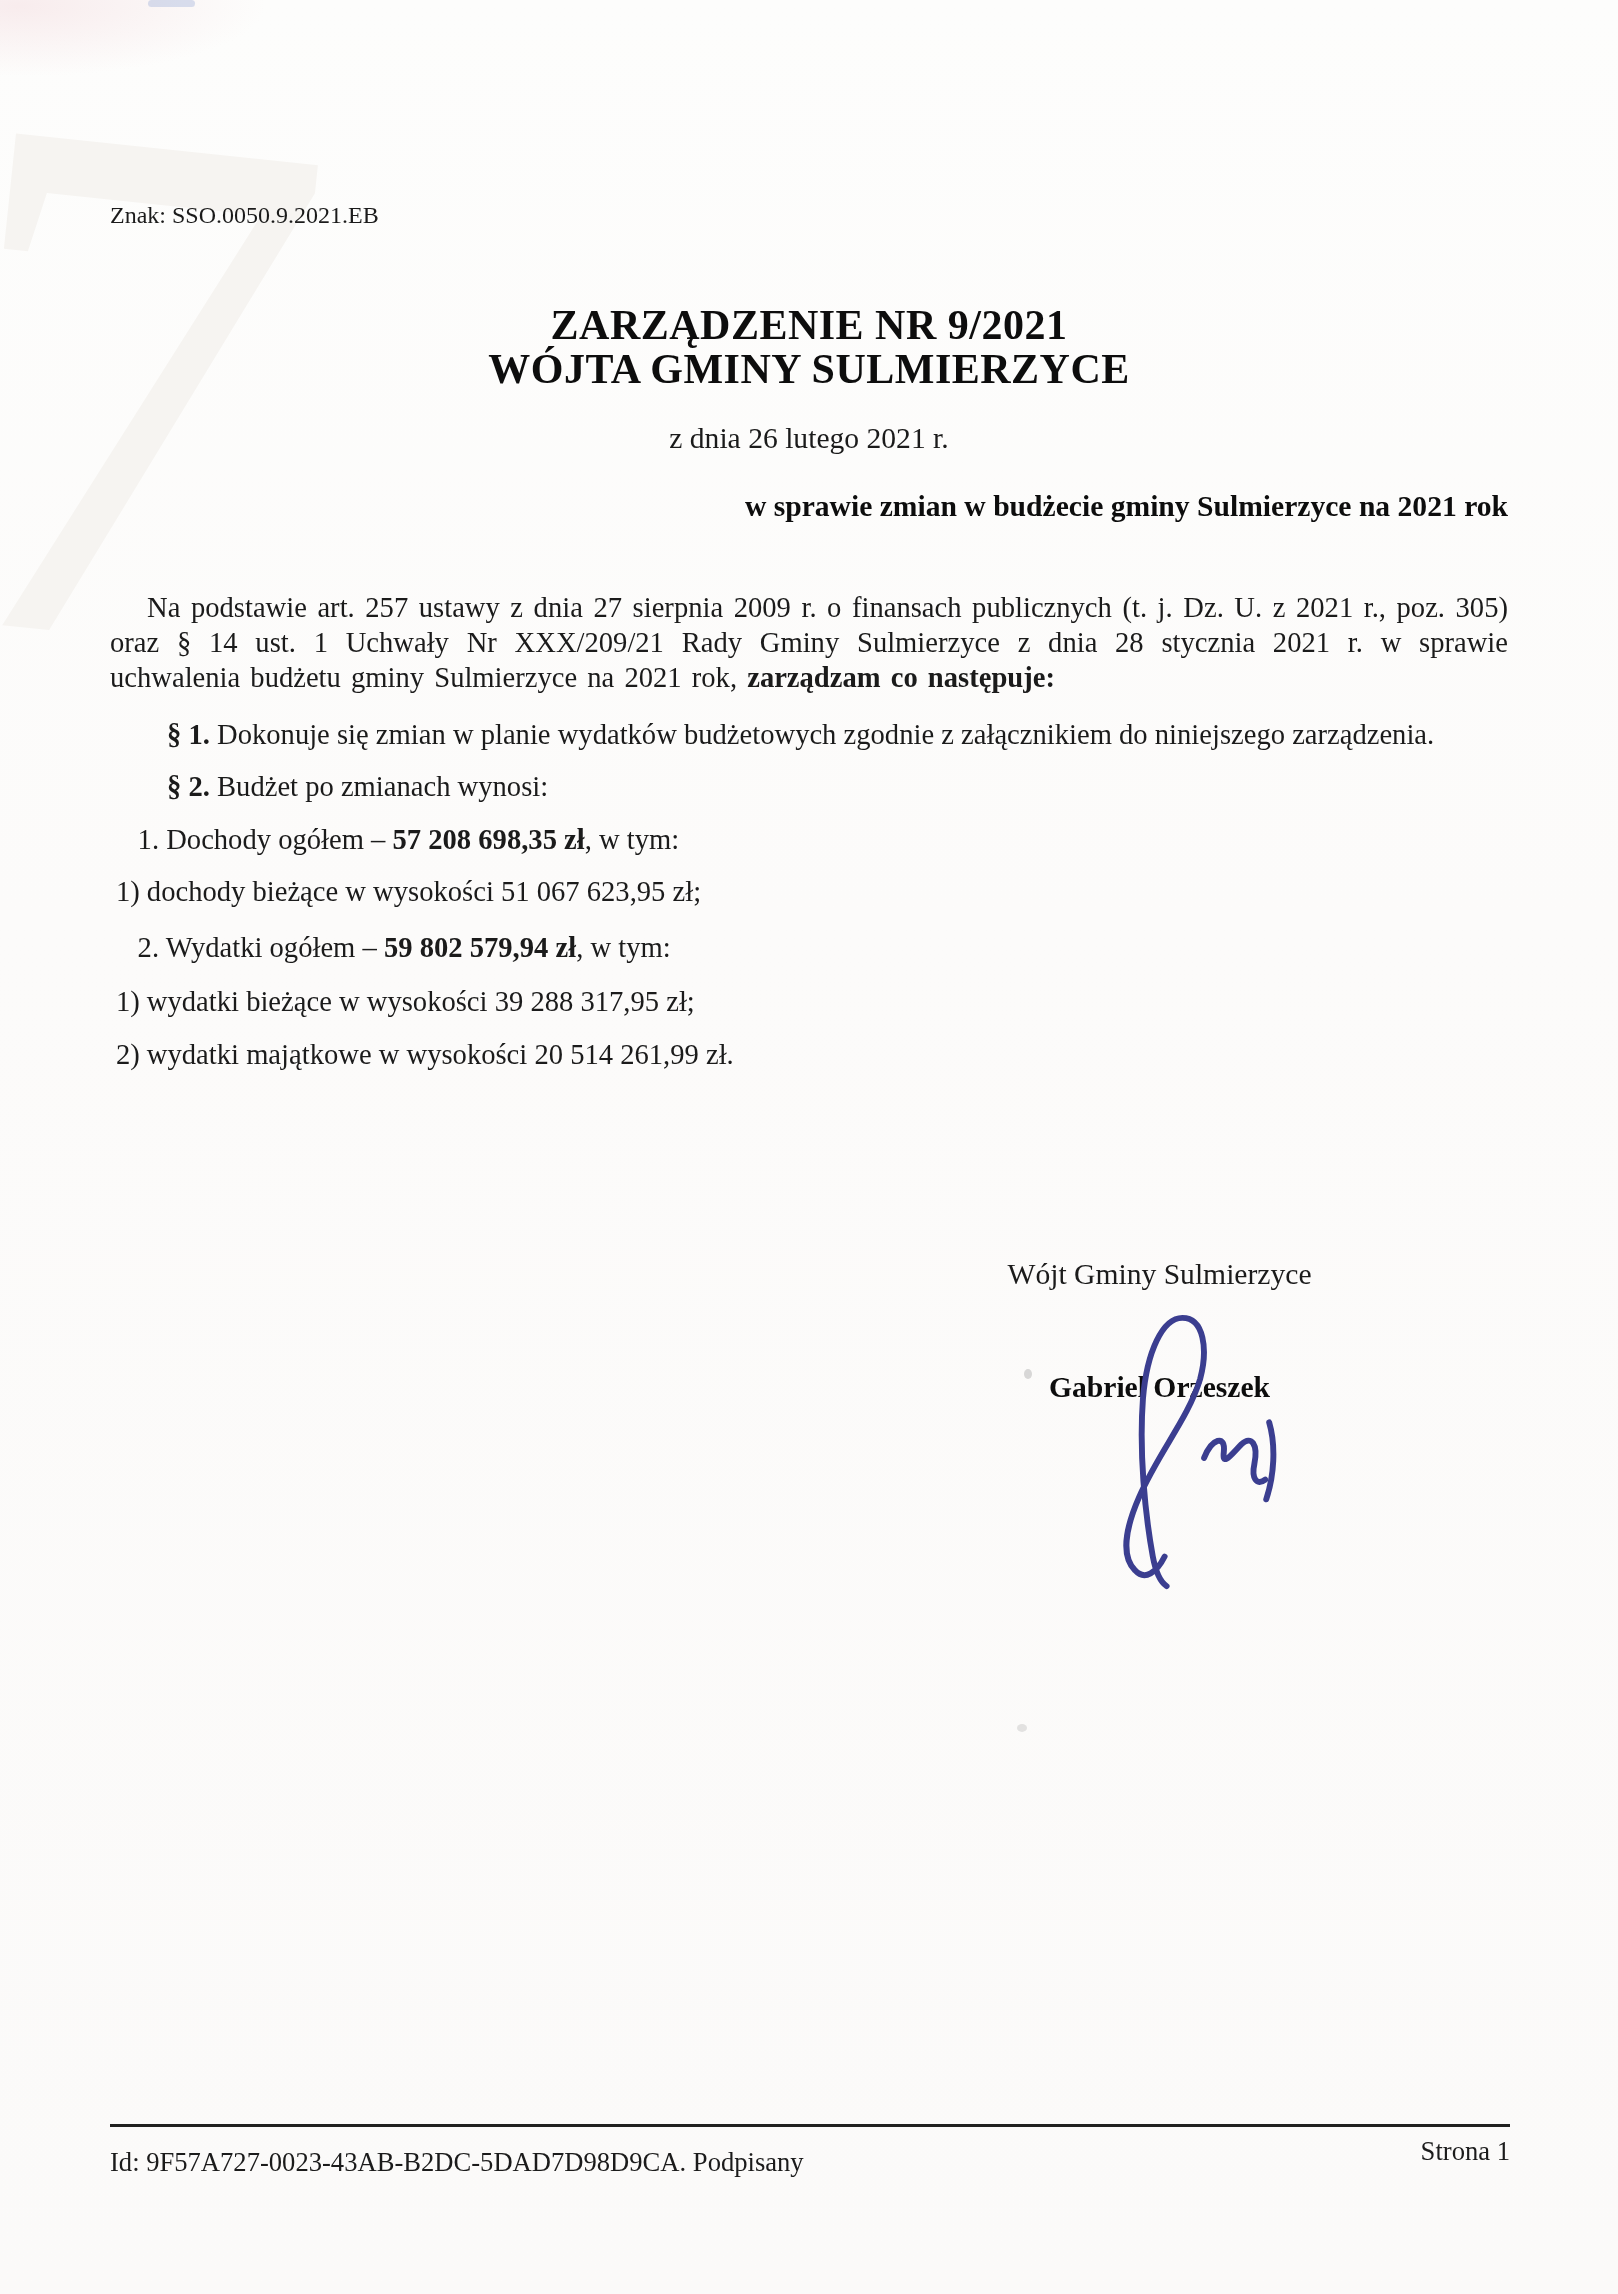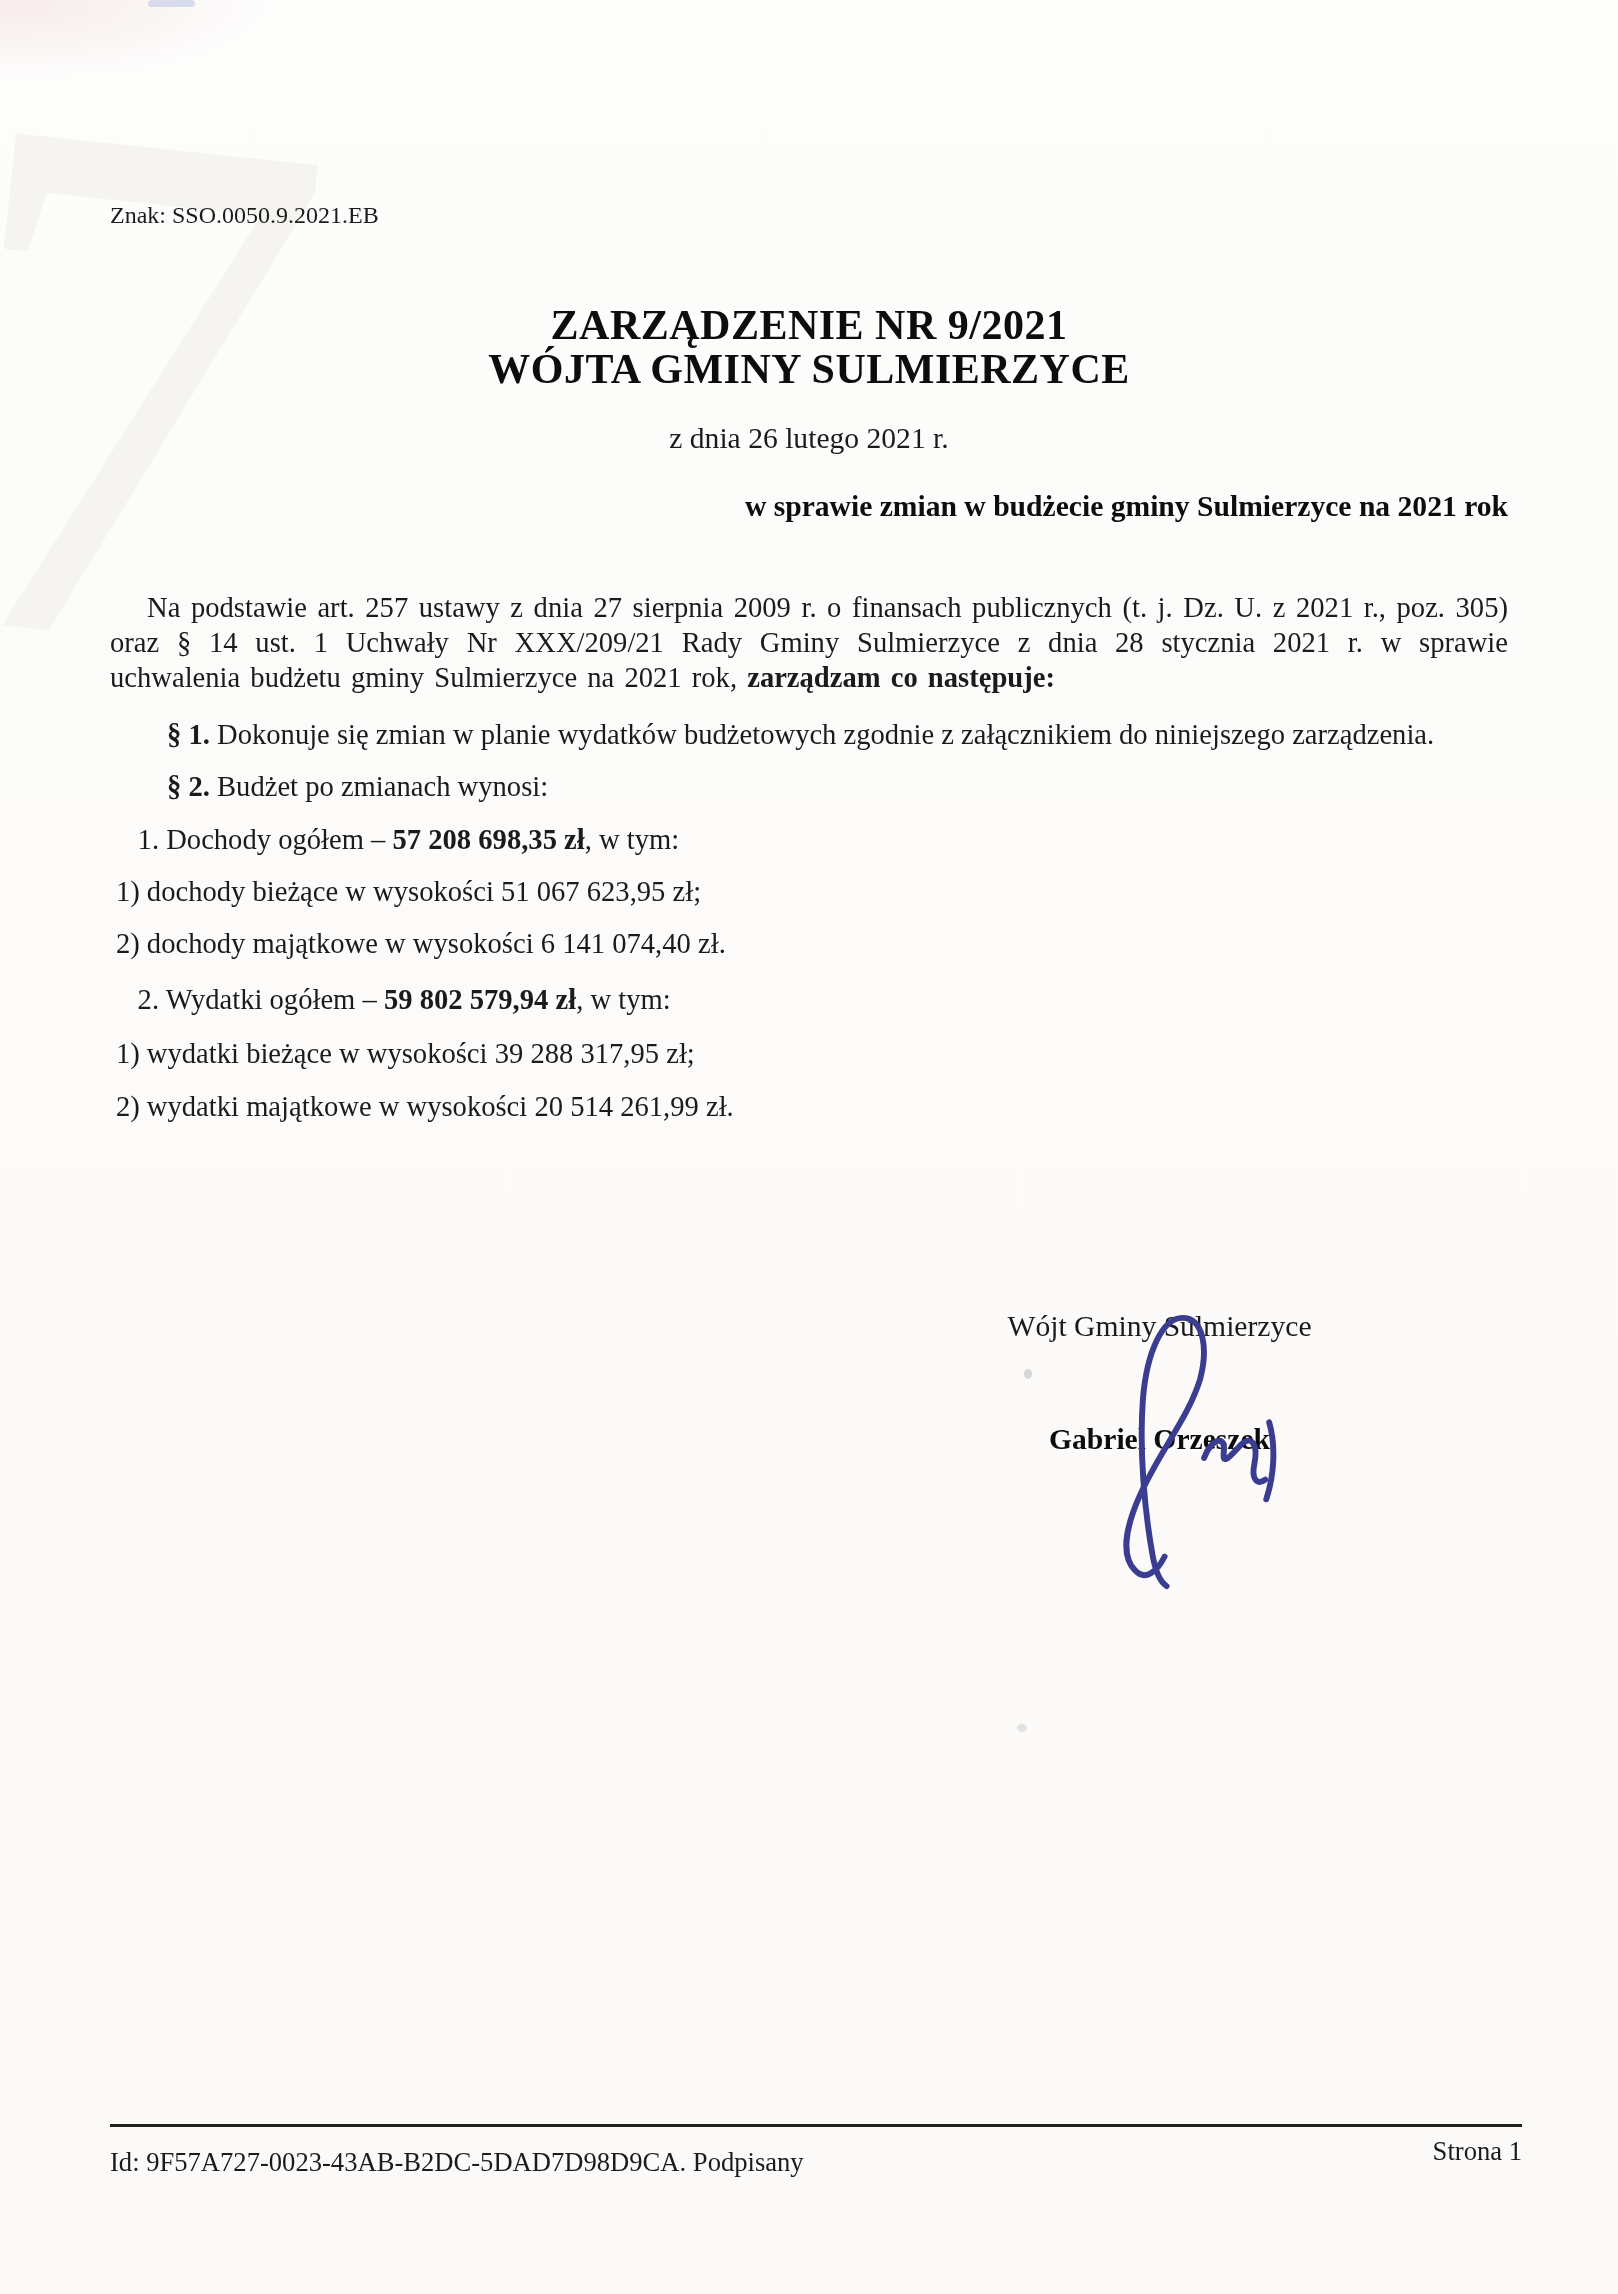--- a/index.html
+++ b/index.html
@@ -55,21 +55,21 @@
     margin-left:auto;margin-right:116px;
     width:465px;text-align:center;
   }
   .sig-title{font-size:29.6px;line-height:34px;}
   .sig-name{margin-top:79px;font-size:29.6px;line-height:34px;font-weight:bold;color:#0d0d0d;}
   .sig-ink{
     position:absolute;left:1066px;top:1308px;width:217px;height:286px;
     pointer-events:none;
   }
   .footer{
-    position:absolute;left:110px;right:96px;top:2124px;
+    position:absolute;left:110px;right:108px;top:2124px;
     border-top:3px solid #20201f;
   }
   .footer-row{display:flex;justify-content:space-between;align-items:flex-start;}
   .footer-id{margin-top:19.7px;font-size:26.6px;line-height:30.5px;}
   .footer-page{margin-top:8.9px;font-size:26.6px;line-height:30.5px;}
 </style>
 </head>
 <body>
 
 <div class="page">
@@ -97,21 +97,20 @@
       <p class="legal"><span>Na podstawie art. 257 ustawy z dnia 27 sierpnia 2009 r. o finansach publicznych (t. j. Dz. U. z 2021 r., poz. 305) oraz § 14 ust. 1 Uchwały Nr XXX/209/21 Rady Gminy Sulmierzyce z dnia 28 stycznia 2021 r. w sprawie uchwalenia budżetu gminy Sulmierzyce na 2021 rok, </span><span class="amount">zarządzam co następuje:</span></p>
 
       <p class="sec"><span class="marker">§ 1.</span><span> Dokonuje się zmian w planie wydatków budżetowych zgodnie z załącznikiem do niniejszego zarządzenia.</span></p>
 
       <p class="sec sec2"><span class="marker">§ 2.</span><span> Budżet po zmianach wynosi:</span></p>
 
       <p class="num-item"><span>1. Dochody ogółem – </span><span class="amount">57 208 698,35 zł</span><span>, w tym:</span></p>
 
       <p class="sub-item">1) dochody bieżące w wysokości 51 067 623,95 zł;</p>
 
-      <p class="sub-item">2) dochody majątkowe w wysokości 6 141 074,40 zł.</p>
 
       <p class="num-item gap-a"><span>2. Wydatki ogółem – </span><span class="amount">59 802 579,94 zł</span><span>, w tym:</span></p>
 
       <p class="sub-item gap-b">1) wydatki bieżące w wysokości 39 288 317,95 zł;</p>
 
       <p class="sub-item gap-c">2) wydatki majątkowe w wysokości 20 514 261,99 zł.</p>
 
 
     </div>
 

